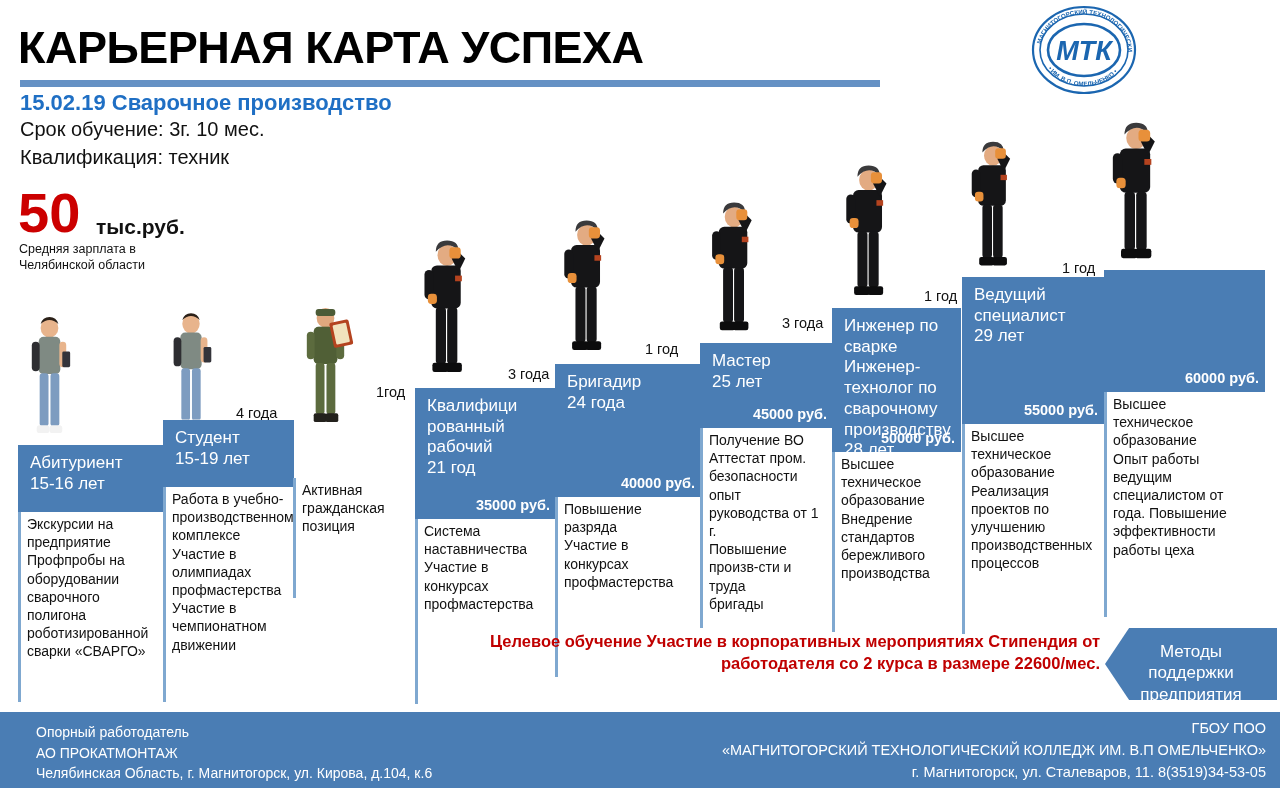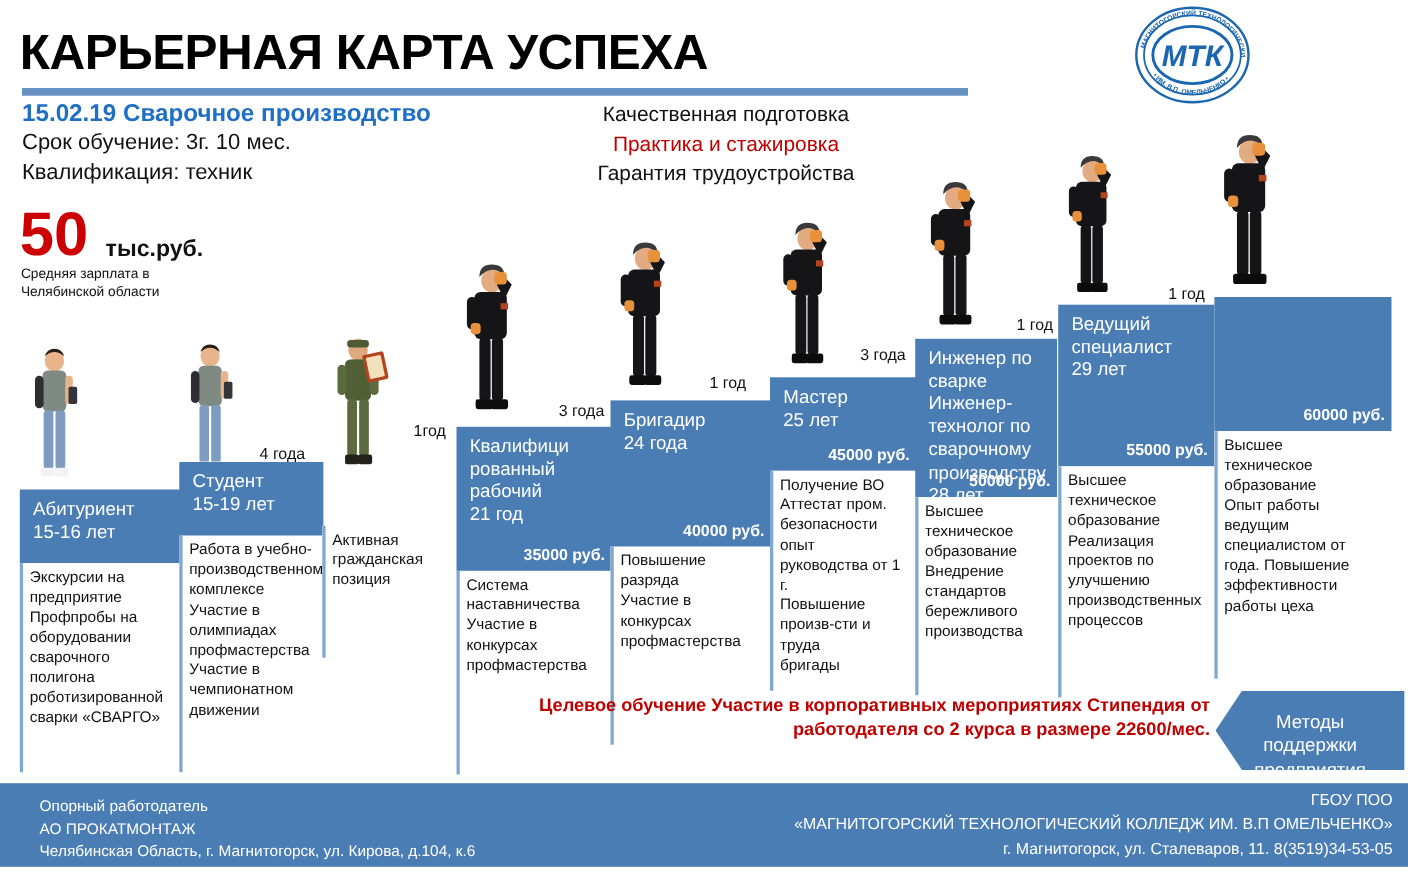--- a/index.html
+++ b/index.html
@@ -93,21 +93,21 @@
 
   
   .promo-bottom {
     position: absolute; left: 470px; top: 630px; width: 630px;
     text-align: right; color: #c00000;
     font-size: 16.5px; font-weight: bold; line-height: 1.36;
   }
   .arrow-box {
     position: absolute; left: 1105px; top: 628px; width: 172px; height: 72px;
     background: #4a7db4; color: #fff; text-align: center;
-    font-size: 17px; line-height: 1.26; padding-top: 18px;
+    font-size: 17px; line-height: 1.26; padding-top: 13px;
     clip-path: polygon(14% 0, 100% 0, 100% 100%, 14% 100%, 0 50%);
     white-space: pre-line;
   }
   .footer-bar {
     position: absolute; left: 0; top: 712px; width: 1280px; height: 76px;
     background: #4a7db4;
   }
   .footer-left {
     position: absolute; left: 36px; top: 722px;
     color: #fff; font-size: 14px; line-height: 1.48; white-space: pre-line;
@@ -126,25 +126,20 @@
   <div class="main-title">КАРЬЕРНАЯ КАРТА УСПЕХА</div>
   <div class="title-rule"></div>
   <div class="subtitle">15.02.19 Сварочное производство</div>
   <div class="line2">Срок обучение: 3г. 10 мес.</div>
   <div class="line3">Квалификация: техник</div>
   <div class="salary-big">50</div>
   <div class="salary-unit">тыс.руб.</div>
   <div class="salary-note">Средняя зарплата в
 Челябинской области</div>
 
-  <div class="promo">
-    <div>Качественная подготовка</div>
-    <div class="red">Практика и стажировка</div>
-    <div>Гарантия трудоустройства</div>
-  </div>
 
 
   <div class="logo-mtk">
     <svg width="108" height="92" viewBox="0 0 108 92">
       <ellipse cx="54" cy="46" rx="51" ry="43" fill="#fff" stroke="#1b66b0" stroke-width="2.2"></ellipse>
       <ellipse cx="54" cy="46" rx="44" ry="36" fill="#fff" stroke="#1b66b0" stroke-width="1.6"></ellipse>
       <ellipse cx="54" cy="46" rx="36" ry="26" fill="#fff" stroke="#1b66b0" stroke-width="2.6"></ellipse>
       <path id="mtkTop" d="M10 48 A44 38 0 0 1 98 48" fill="none"></path>
       <path id="mtkBot" d="M12 46 A42 36 0 0 0 96 46" fill="none"></path>
       <text font-size="6.2" fill="#1b66b0" font-family="'Liberation Sans',sans-serif" font-weight="bold">

